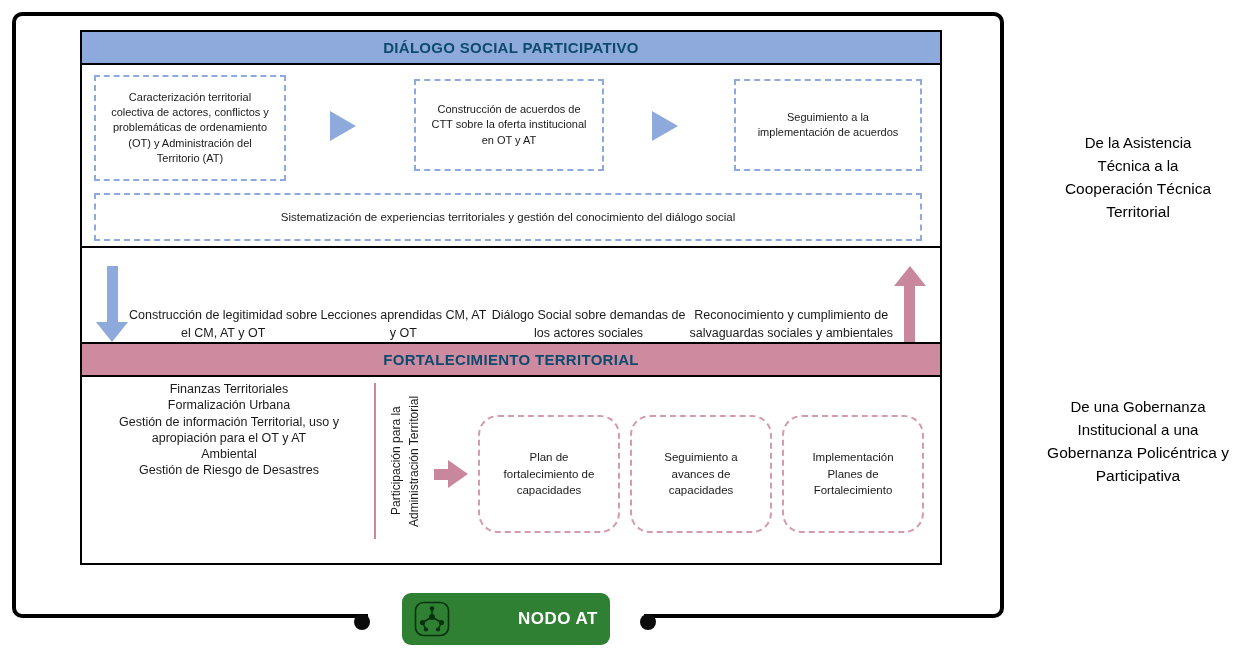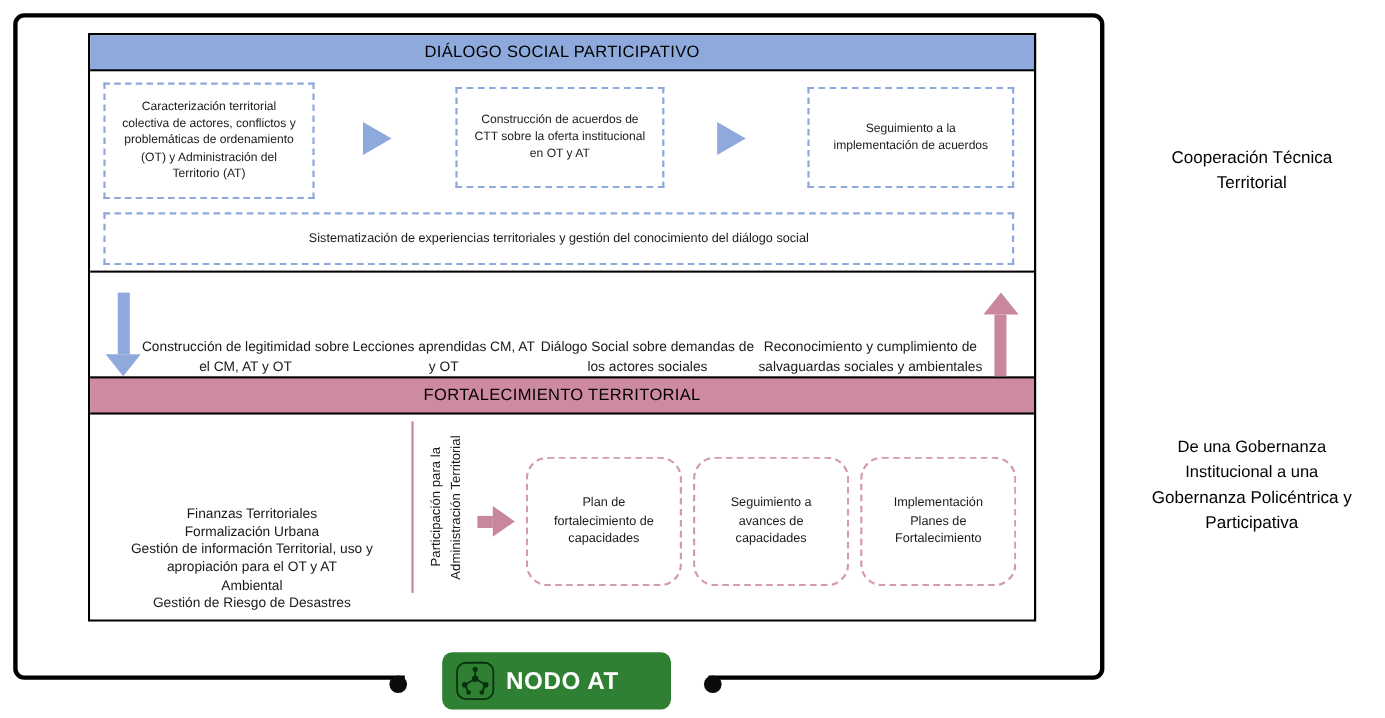--- a/index.html
+++ b/index.html
@@ -36,21 +36,21 @@
   .panel {
     position: absolute; left: 80px; top: 30px;
     width: 862px; height: 535px;
     border: 2px solid #000;
     background: #fff;
     display: flex; flex-direction: column;
     z-index: 1;
   }
   .hdr {
     display: flex; align-items: center; justify-content: center;
-    font-weight: normal; font-size: 15px; letter-spacing: .3px; color: #000000;
+    font-weight: bold; font-size: 15px; letter-spacing: .3px; color: #0c4a6e;
   }
   .hdr-blue { height: 33px; background: #8EA9DB; border-bottom: 2px solid #000; }
   .hdr-pink { height: 35px; background: #CE8BA0; border-top: 2px solid #000; border-bottom: 2px solid #000; }
 
   
   .sec-dialogo { position: relative; height: 183px; border-bottom: 2px solid #000; background: #fff; }
   .dashed-blue {
     position: absolute;
     border: 2px dashed #8EA9DB;
     display: flex; align-items: center; justify-content: center;
@@ -84,22 +84,22 @@
   .mid-t { font-size: 12.5px; line-height: 1.45; text-align: center; flex: none; }
   .mt1 { width: 190px; }
   .mt2 { width: 170px; }
   .mt3 { width: 200px; }
   .mt4 { width: 205px; }
 
   
   .sec-bottom { position: relative; flex: 1; background: #fff; }
   .areas {
     position: absolute; left: 4px; top: 4px; width: 286px; height: 160px;
-    display: flex; flex-direction: column; justify-content: flex-end;
-    align-items: center; text-align: center; font-size: 12.5px; line-height: 1.3; margin-top: 15px;
+    display: flex; flex-direction: column; justify-content: flex-start;
+    align-items: center; text-align: center; font-size: 12.5px; line-height: 1.3;
   }
   .area-item { padding: 0 16px; }
   .vline { position: absolute; left: 292px; top: 6px; width: 2px; height: 156px; background: #C9879E; }
   .rot {
     position: absolute; left: 298px; top: 4px; width: 50px; height: 160px;
     display: flex; align-items: center; justify-content: center;
   }
   .rot-inner {
     writing-mode: vertical-rl; transform: rotate(180deg);
     height: 156px; font-size: 12px; line-height: 1.5; text-align: center;
@@ -126,22 +126,22 @@
   .note2 .note-bold { max-width: 218px; }
 
   
   .nodo {
     position: absolute; left: 402px; top: 593px; width: 208px; height: 52px;
     background: #2F8032; border-radius: 9px; z-index: 3;
     display: flex; align-items: center; gap: 10px; padding: 0 12px;
   }
   .nodo-icon { flex: none; display: flex; align-items: center; }
   .nodo-label {
-    flex: 1; text-align: left; color: #fff; font-weight: bold;
-    font-size: 22px; letter-spacing: .5px;
+    flex: 1; text-align: right; color: #fff; font-weight: bold;
+    font-size: 17px; letter-spacing: .5px;
   }
 </style>
 </head>
 <body>
 
 <div class="canvas">
 
   <div class="frame"></div>
   <div class="frame-mask"></div>
   <div class="dot dot-left"></div>
@@ -214,20 +214,21 @@
         </div>
         <div class="step-box">
           <span>Implementación Planes de Fortalecimiento</span>
         </div>
       </div>
     </div>
 
   </div>
 
   <div class="note note1">
+    <span class="note-intro">De la Asistencia Técnica a la</span>
     <span class="note-bold">Cooperación Técnica Territorial</span>
   </div>
   <div class="note note2">
     <span class="note-intro">De una Gobernanza Institucional a una</span>
     <span class="note-bold">Gobernanza Policéntrica y Participativa</span>
   </div>
 
   <div class="nodo">
     <span class="nodo-icon">
       <svg width="36" height="36" viewBox="0 0 36 36">

